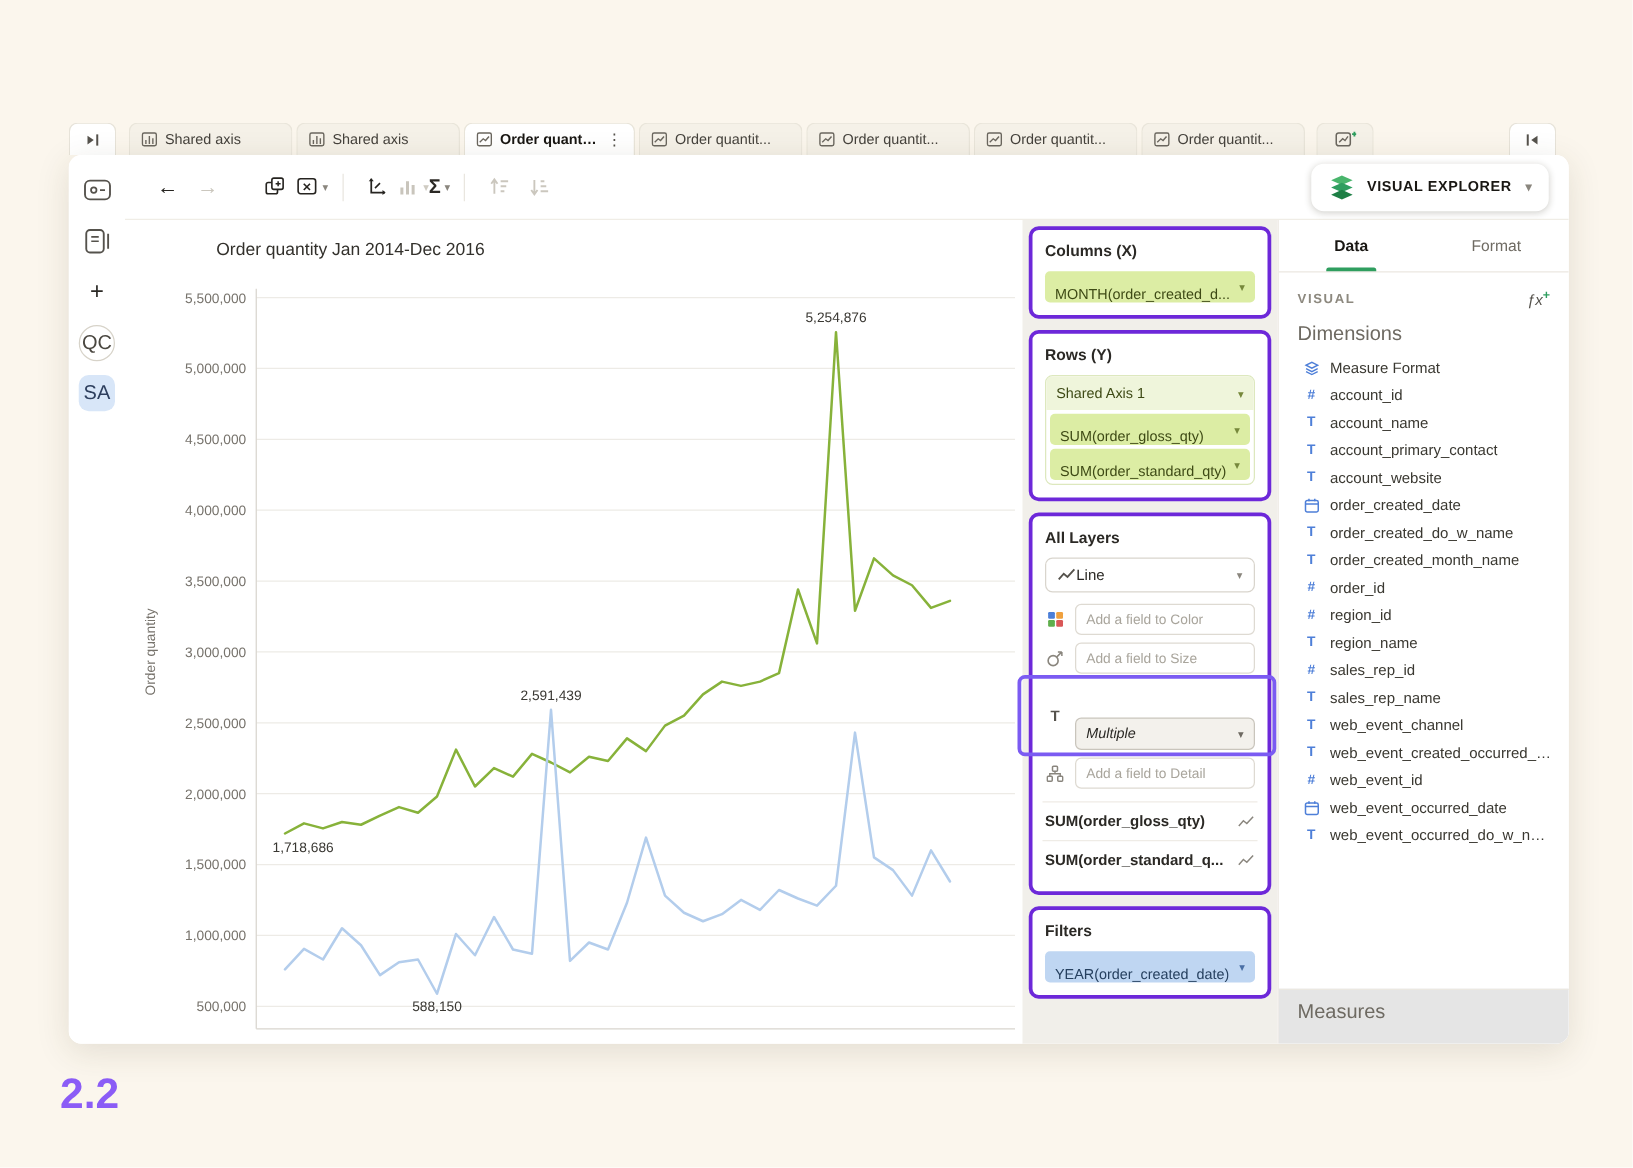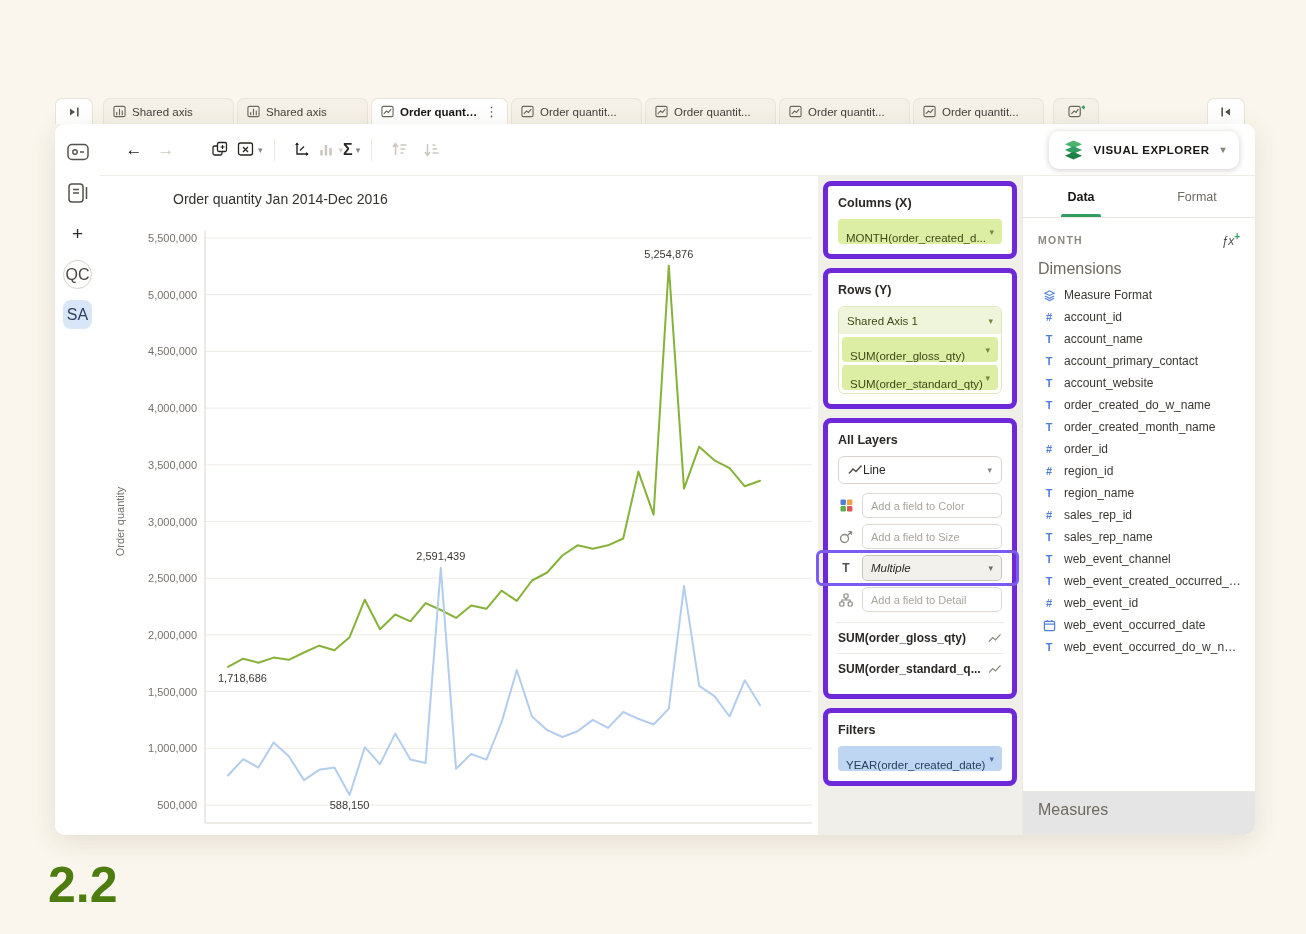--- a/index.html
+++ b/index.html
@@ -59,21 +59,21 @@
   
   .chart-area { position:absolute; top:52px; left:45px; width:718px; bottom:0; background:#fff; }
   .chart-title { position:absolute; top:15px; left:25px; font-size:14px; color:#33312C; font-weight:500;margin-left:48px; }
   #chart-svg { position:absolute; top:45px; left:0; }
   .tick { font-size:11px; fill:#76726B; }
   .anno { font-size:11px; fill:#3A3833; }
   .yaxis-title { font-size:11px; fill:#76726B; }
 
   
   .shelf-panel { position:absolute; top:52px; left:763px; width:204px; bottom:0; background:#F1EFEA; padding:5px; }
-  .card { background:#fff; border:5px solid #6d28d9; border-radius:8px; padding:10px; margin-bottom:9px; }
+  .card { background:#fff; border:3px solid #6d28d9; border-radius:8px; padding:10px; margin-bottom:9px; }
   .card-header { font-size:12.5px; font-weight:700; color:#2B2925; margin-bottom:9px; }
   .pill { height:25px; border-radius:4px; display:flex; align-items:center; padding:0 8px; font-size:11.5px;
     cursor:pointer; white-space:nowrap; }
   .pill-label { overflow:hidden; text-overflow:ellipsis;margin-top:12px; }
   .pill.green { background:#DCEDA4; color:#3E4A15; }
   .pill.blue { background:#BFD6F2; color:#26405F; }
   .pill .chev { margin-left:auto; font-size:9px; }
   .pill.green .chev { color:#76883B; }
   .pill.blue .chev { color:#4A6FA5; }
   .axis-group { border:1px solid #DDE8BE; border-radius:6px; overflow:hidden; }
@@ -83,21 +83,21 @@
   .axis-group .pill { margin:3px; }
   .mark-select { border:1px solid #D9D5CD; border-radius:6px; height:28px; display:flex; align-items:center;
     gap:0; padding:0 9px; font-size:12px; color:#2B2925; margin-bottom:9px; cursor:pointer; }
   .mark-select .chev { margin-left:auto; font-size:9px; color:#8A867E; }
   .prop-row { display:flex; align-items:center; gap:8px; margin:6px 0; position:relative; }
   .prop-icon { width:16px; display:flex; align-items:center; justify-content:center; flex:0 0 auto; }
   .t-glyph { font-size:12px; font-weight:700; color:#55524C; }
   .prop-input { flex:1; border:1px solid #DEDAD2; border-radius:5px; height:25px; display:flex; align-items:center;
     padding:0 8px; font-size:11px; color:#A9A59C; background:#fff; cursor:text; min-width:0; }
   .prop-select { flex:1; border:1px solid #C9C5BC; border-radius:5px; height:26px; display:flex; align-items:center;
-    padding:0 8px; font-size:11.5px; color:#2B2925; font-style:italic; background:#F3F1EC; cursor:pointer; min-width:0; }
+    padding:0 8px; font-size:11.5px; color:#2B2925; font-style:italic; background:#F3F1EC; cursor:pointer; min-width:0;margin-top:29px; }
   .prop-select .chev { margin-left:auto; font-size:9px; color:#6E6A62; font-style:normal; }
   .highlight-box { position:absolute; left:-22px; right:-17px; top:-5px; bottom:-5px;
     border:3px solid #7B5BF2; border-radius:6px; pointer-events:none; z-index:6; }
   .layer-row { display:flex; align-items:center; justify-content:space-between; height:31px;
     border-top:1px solid #EFECE6; font-size:12px; color:#2B2925; font-weight:600; cursor:pointer; margin:0 -2px; padding:0 2px; }
   .layer-row .lr-label { white-space:nowrap; overflow:hidden; text-overflow:ellipsis; }
   .layers-block { margin-top:10px; }
 
   
   .fields-panel { position:absolute; top:52px; left:967px; right:0; bottom:0; background:#fff; border-left:1px solid #EBE8E1; }
@@ -113,21 +113,21 @@
   .fx-btn sup { color:#2F9E5F; font-weight:700; font-style:normal; }
   .section-label { font-size:16px; color:#6E6A62; padding:5px 15px 6px; }
   .field-item { display:flex; align-items:center; gap:8px; padding:4px 14px 4px 19px; font-size:12px; color:#3A3831; cursor:pointer; }
   .field-icon { width:14px; display:flex; align-items:center; justify-content:center; flex:0 0 auto;
     color:#4E7FD8; font-weight:700; font-size:11px; }
   .field-label { white-space:nowrap; overflow:hidden; text-overflow:ellipsis; }
   .measures-section { position:absolute; left:0; right:0; bottom:0; border-top:1px solid #EBE8E1;
     padding:9px 15px 16px; background:#e5e5e5; }
 
   
-  .caption { position:absolute; left:48px; top:856px; font-size:50px; font-weight:700; color:#4d7c0f; }
+  .caption { position:absolute; left:48px; top:856px; font-size:34px; font-weight:700; color:#8b5cf6; }
 </style>
 </head>
 <body>
 
 <div class="app-window">
 
   <div class="tab-strip">
     <div class="panel-toggle">
       <svg width="14" height="14" viewBox="0 0 14 14">
           <path d="M3 3.5 L8 7 L3 10.5 Z" fill="#55524C"></path>
@@ -453,21 +453,21 @@
         </div>
       </div>
     </div>
 
     <div class="fields-panel">
       <div class="fp-tabs">
         <div class="fp-tab active">Data</div>
         <div class="fp-tab">Format</div>
       </div>
       <div class="fields-header">
-        <span class="fields-title">MONTH</span>
+        <span class="fields-title">VISUAL</span>
         <span class="fx-btn">ƒx<sup>+</sup></span>
       </div>
       <div class="section-label">Dimensions</div>
       <div>
           <div class="field-item">
             <span class="field-icon">
               <svg width="13" height="13" viewBox="0 0 14 14">
                 <path d="M2 4.5 L7 2 L12 4.5 L7 7 Z" fill="none" stroke="#4E7FD8" stroke-width="1.2"></path>
                 <path d="M2 7.5 L7 10 L12 7.5" fill="none" stroke="#4E7FD8" stroke-width="1.2"></path>
                 <path d="M2 10 L7 12.5 L12 10" fill="none" stroke="#4E7FD8" stroke-width="1.2"></path>
@@ -491,90 +491,101 @@
             <span class="field-icon">
               <span>T</span>
             </span>
             <span class="field-label">account_primary_contact</span>
           </div>
           <div class="field-item">
             <span class="field-icon">
               <span>T</span>
             </span>
             <span class="field-label">account_website</span>
-          </div>
-          <div class="field-item">
-            <span class="field-icon">
-              <span>T</span>
-            </span>
-            <span class="field-label">order_created_do_w_name</span>
-          </div>
-          <div class="field-item">
-            <span class="field-icon">
-              <span>T</span>
-            </span>
-            <span class="field-label">order_created_month_name</span>
-          </div>
-          <div class="field-item">
-            <span class="field-icon">
-              <span>#</span>
-            </span>
-            <span class="field-label">order_id</span>
-          </div>
-          <div class="field-item">
-            <span class="field-icon">
-              <span>#</span>
-            </span>
-            <span class="field-label">region_id</span>
-          </div>
-          <div class="field-item">
-            <span class="field-icon">
-              <span>T</span>
-            </span>
-            <span class="field-label">region_name</span>
-          </div>
-          <div class="field-item">
-            <span class="field-icon">
-              <span>#</span>
-            </span>
-            <span class="field-label">sales_rep_id</span>
-          </div>
-          <div class="field-item">
-            <span class="field-icon">
-              <span>T</span>
-            </span>
-            <span class="field-label">sales_rep_name</span>
-          </div>
-          <div class="field-item">
-            <span class="field-icon">
-              <span>T</span>
-            </span>
-            <span class="field-label">web_event_channel</span>
-          </div>
-          <div class="field-item">
-            <span class="field-icon">
-              <span>T</span>
-            </span>
-            <span class="field-label">web_event_created_occurred_na...</span>
-          </div>
-          <div class="field-item">
-            <span class="field-icon">
-              <span>#</span>
-            </span>
-            <span class="field-label">web_event_id</span>
           </div>
           <div class="field-item">
             <span class="field-icon">
               <svg width="13" height="13" viewBox="0 0 14 14">
                 <rect x="1.5" y="2.5" width="11" height="10" rx="1.5" fill="none" stroke="#4E7FD8" stroke-width="1.3"></rect>
                 <line x1="1.5" y1="5.5" x2="12.5" y2="5.5" stroke="#4E7FD8" stroke-width="1.3"></line>
                 <line x1="4.5" y1="1" x2="4.5" y2="3.2" stroke="#4E7FD8" stroke-width="1.3"></line>
                 <line x1="9.5" y1="1" x2="9.5" y2="3.2" stroke="#4E7FD8" stroke-width="1.3"></line>
               </svg>
             </span>
+            <span class="field-label">order_created_date</span>
+          </div>
+          <div class="field-item">
+            <span class="field-icon">
+              <span>T</span>
+            </span>
+            <span class="field-label">order_created_do_w_name</span>
+          </div>
+          <div class="field-item">
+            <span class="field-icon">
+              <span>T</span>
+            </span>
+            <span class="field-label">order_created_month_name</span>
+          </div>
+          <div class="field-item">
+            <span class="field-icon">
+              <span>#</span>
+            </span>
+            <span class="field-label">order_id</span>
+          </div>
+          <div class="field-item">
+            <span class="field-icon">
+              <span>#</span>
+            </span>
+            <span class="field-label">region_id</span>
+          </div>
+          <div class="field-item">
+            <span class="field-icon">
+              <span>T</span>
+            </span>
+            <span class="field-label">region_name</span>
+          </div>
+          <div class="field-item">
+            <span class="field-icon">
+              <span>#</span>
+            </span>
+            <span class="field-label">sales_rep_id</span>
+          </div>
+          <div class="field-item">
+            <span class="field-icon">
+              <span>T</span>
+            </span>
+            <span class="field-label">sales_rep_name</span>
+          </div>
+          <div class="field-item">
+            <span class="field-icon">
+              <span>T</span>
+            </span>
+            <span class="field-label">web_event_channel</span>
+          </div>
+          <div class="field-item">
+            <span class="field-icon">
+              <span>T</span>
+            </span>
+            <span class="field-label">web_event_created_occurred_na...</span>
+          </div>
+          <div class="field-item">
+            <span class="field-icon">
+              <span>#</span>
+            </span>
+            <span class="field-label">web_event_id</span>
+          </div>
+          <div class="field-item">
+            <span class="field-icon">
+              <svg width="13" height="13" viewBox="0 0 14 14">
+                <rect x="1.5" y="2.5" width="11" height="10" rx="1.5" fill="none" stroke="#4E7FD8" stroke-width="1.3"></rect>
+                <line x1="1.5" y1="5.5" x2="12.5" y2="5.5" stroke="#4E7FD8" stroke-width="1.3"></line>
+                <line x1="4.5" y1="1" x2="4.5" y2="3.2" stroke="#4E7FD8" stroke-width="1.3"></line>
+                <line x1="9.5" y1="1" x2="9.5" y2="3.2" stroke="#4E7FD8" stroke-width="1.3"></line>
+              </svg>
+            </span>
             <span class="field-label">web_event_occurred_date</span>
           </div>
           <div class="field-item">
             <span class="field-icon">
               <span>T</span>
             </span>
             <span class="field-label">web_event_occurred_do_w_name</span>
           </div>
         </div>
       <div class="measures-section">

